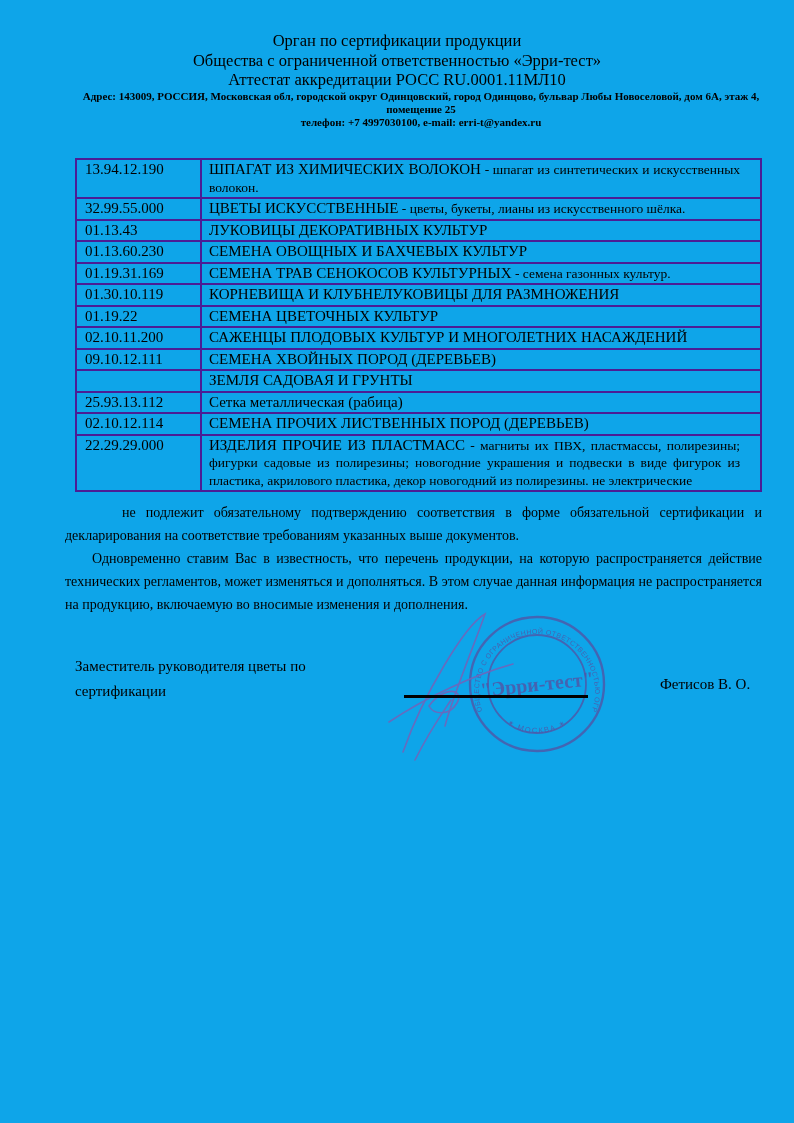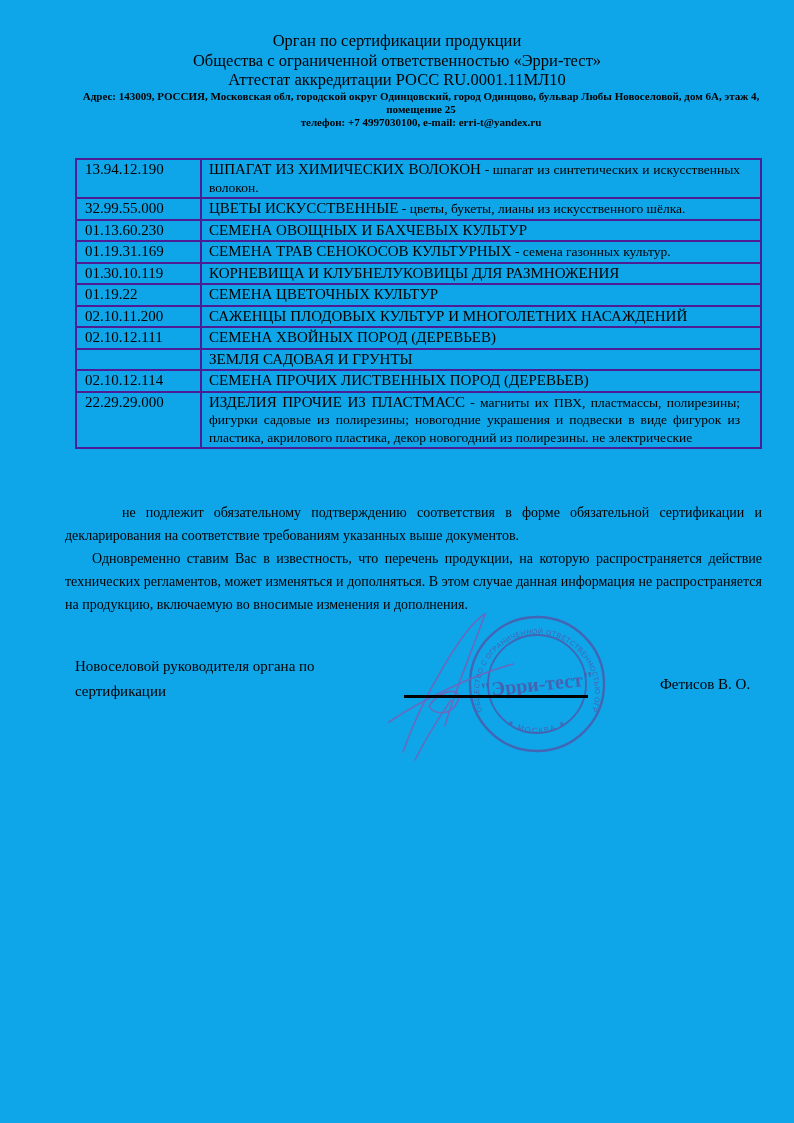--- a/index.html
+++ b/index.html
@@ -82,20 +82,24 @@
     <tr>
       <td class="code-cell">13.94.12.190</td>
       <td class="desc-cell"><span class="title">ШПАГАТ ИЗ ХИМИЧЕСКИХ ВОЛОКОН</span><span class="sub"> - шпагат из синтетических и искусственных волокон.</span></td>
     </tr>
 
     <tr>
       <td class="code-cell">32.99.55.000</td>
       <td class="desc-cell"><span class="title">ЦВЕТЫ ИСКУССТВЕННЫЕ</span><span class="sub"> - цветы, букеты, лианы из искусственного шёлка.</span></td>
     </tr>
 
+    <tr>
+      <td class="code-cell">01.13.43</td>
+      <td class="desc-cell"><span class="title">ЛУКОВИЦЫ ДЕКОРАТИВНЫХ КУЛЬТУР</span><span class="sub"></span></td>
+    </tr>
 
     <tr>
       <td class="code-cell">01.13.60.230</td>
       <td class="desc-cell"><span class="title">СЕМЕНА ОВОЩНЫХ И БАХЧЕВЫХ КУЛЬТУР</span><span class="sub"></span></td>
     </tr>
 
     <tr>
       <td class="code-cell">01.19.31.169</td>
       <td class="desc-cell"><span class="title">СЕМЕНА ТРАВ СЕНОКОСОВ КУЛЬТУРНЫХ</span><span class="sub"> - семена газонных культур.</span></td>
     </tr>
@@ -109,49 +113,53 @@
       <td class="code-cell">01.19.22</td>
       <td class="desc-cell"><span class="title">СЕМЕНА ЦВЕТОЧНЫХ КУЛЬТУР</span><span class="sub"></span></td>
     </tr>
 
     <tr>
       <td class="code-cell">02.10.11.200</td>
       <td class="desc-cell"><span class="title">САЖЕНЦЫ ПЛОДОВЫХ КУЛЬТУР И МНОГОЛЕТНИХ НАСАЖДЕНИЙ</span><span class="sub"></span></td>
     </tr>
 
     <tr>
-      <td class="code-cell">02.10.12.111</td>
+      <td class="code-cell">09.10.12.111</td>
       <td class="desc-cell"><span class="title">СЕМЕНА ХВОЙНЫХ ПОРОД (ДЕРЕВЬЕВ)</span><span class="sub"></span></td>
     </tr>
 
     <tr>
       <td class="code-cell"></td>
       <td class="desc-cell"><span class="title">ЗЕМЛЯ САДОВАЯ И ГРУНТЫ</span><span class="sub"></span></td>
     </tr>
 
+    <tr>
+      <td class="code-cell">25.93.13.112</td>
+      <td class="desc-cell"><span class="title">Сетка металлическая (рабица)</span><span class="sub"></span></td>
+    </tr>
 
     <tr>
       <td class="code-cell">02.10.12.114</td>
       <td class="desc-cell"><span class="title">СЕМЕНА ПРОЧИХ ЛИСТВЕННЫХ ПОРОД (ДЕРЕВЬЕВ)</span><span class="sub"></span></td>
     </tr>
 
     <tr>
       <td class="code-cell">22.29.29.000</td>
       <td class="desc-cell"><span class="title">ИЗДЕЛИЯ ПРОЧИЕ ИЗ ПЛАСТМАСС</span><span class="sub"> - магниты их ПВХ, пластмассы, полирезины; фигурки садовые из полирезины;  новогодние украшения и подвески в виде фигурок из пластика, акрилового пластика, декор новогодний из полирезины. не электрические</span></td>
     </tr>
   </tbody>
   </table>
 
   <div class="body-text">
     <p class="para1">не подлежит обязательному подтверждению соответствия в форме обязательной сертификации и декларирования на соответствие требованиям указанных выше документов.</p>
     <p class="para2">Одновременно ставим Вас в известность, что перечень продукции, на которую распространяется действие технических регламентов, может изменяться и дополняться. В этом случае данная информация не распространяется на продукцию, включаемую во вносимые изменения и дополнения.</p>
   </div>
 
   <div class="sig-role">
-    <div>Новоселовой руководителя органа по</div>
+    <div>Заместитель руководителя цветы по</div>
     <div>сертификации</div>
   </div>
 
   <svg class="stamp-svg" width="170" height="170" viewBox="0 0 170 170">
     <g stroke="#4f58a8" fill="none" opacity="0.82">
       <circle cx="85" cy="85" r="67" stroke-width="2.4"></circle>
       <circle cx="85" cy="85" r="49" stroke-width="1.8"></circle>
     </g>
     <defs>
       <path id="ringPath" d="M 31,114 A 58,58 0 1 1 139,114"></path>

